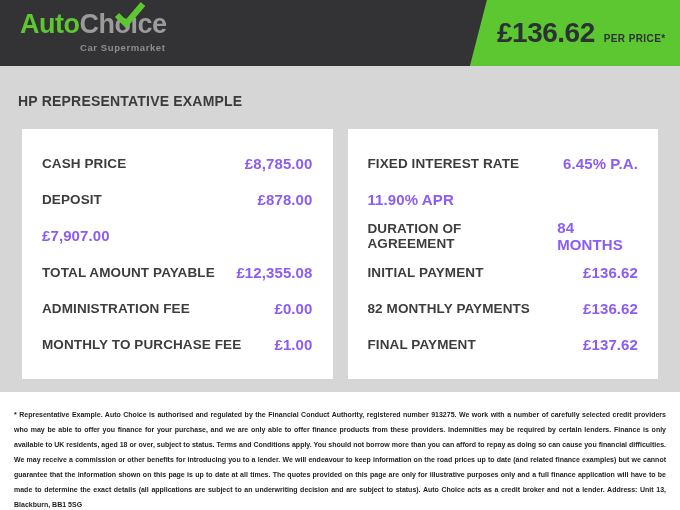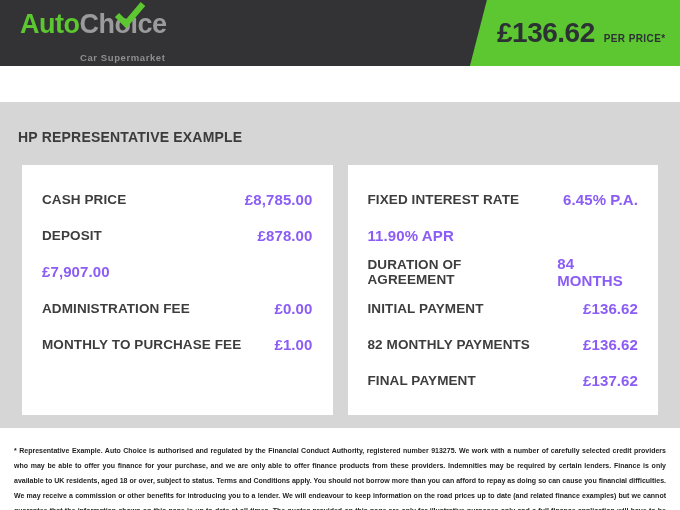--- a/index.html
+++ b/index.html
@@ -10,27 +10,27 @@
   
   .header { position:relative; height:66px; background:#333234; overflow:hidden; }
   .green-panel { position:absolute; inset:0; background:#5cc730;
                  clip-path:polygon(71.6% 0, 100% 0, 100% 100%, 69.1% 100%); }
   .logo { position:absolute; left:20px; top:11px; line-height:1; }
   .logo-main { font-size:27px; font-weight:bold; letter-spacing:-0.5px; white-space:nowrap; }
   .logo-auto { color:#5cc730; }
   .logo-choice { color:#9b9b9b; }
   .logo-check { position:absolute; left:94px; top:-10px; }
   .logo-tagline { text-align:right; color:#8f8f8f; font-size:9.5px; font-weight:bold;
-                  letter-spacing:0.6px; margin-top:15px; padding-right:1px; }
+                  letter-spacing:0.6px; margin-top:5px; padding-right:1px; }
   .price-block { position:absolute; left:497px; top:16px; white-space:nowrap; line-height:34px; }
   .price { font-size:28px; font-weight:bold; color:#2c3134; letter-spacing:-0.5px; }
   .price-suffix { font-size:10px; font-weight:bold; color:#2c3134; margin-left:9px; letter-spacing:0.4px; }
 
   
-  .gray-section { background:#d6d6d6; height:326px;margin-top:36px; }
+  .gray-section { background:#d6d6d6; height:326px; }
   .section-title { padding:27px 0 0 18px; font-size:14px; font-weight:bold; color:#3b3b3b;
                    letter-spacing:0.2px; }
   .cards { display:flex; gap:15px; margin:20px 22px 0; }
   .card { flex:1; background:#ffffff; height:250px; padding:16px 20px;
           display:flex; flex-direction:column; }
   .finance-row { height:36.3px; display:flex; justify-content:space-between; align-items:center;gap:18px; }
   .finance-label { font-size:13.5px; font-weight:bold; color:#3d3d3d; letter-spacing:0.1px; }
   .finance-value { font-size:15px; font-weight:bold; color:#8b5cf6; letter-spacing:0.1px; }
 
   
@@ -74,20 +74,24 @@
           <span class="finance-value">£8,785.00</span>
         </div>
         <div class="finance-row">
           <span class="finance-label">DEPOSIT</span>
           <span class="finance-value">£878.00</span>
         </div>
         <div class="finance-row">
           <span class="finance-value">£7,907.00</span>
         </div>
         <div class="finance-row">
+          <span class="finance-label">TOTAL AMOUNT PAYABLE</span>
+          <span class="finance-value">£12,355.08</span>
+        </div>
+        <div class="finance-row">
           <span class="finance-label">ADMINISTRATION FEE</span>
           <span class="finance-value">£0.00</span>
         </div>
         <div class="finance-row">
           <span class="finance-label">MONTHLY TO PURCHASE FEE</span>
           <span class="finance-value">£1.00</span>
         </div>
       </div>
 
       <div class="card">

